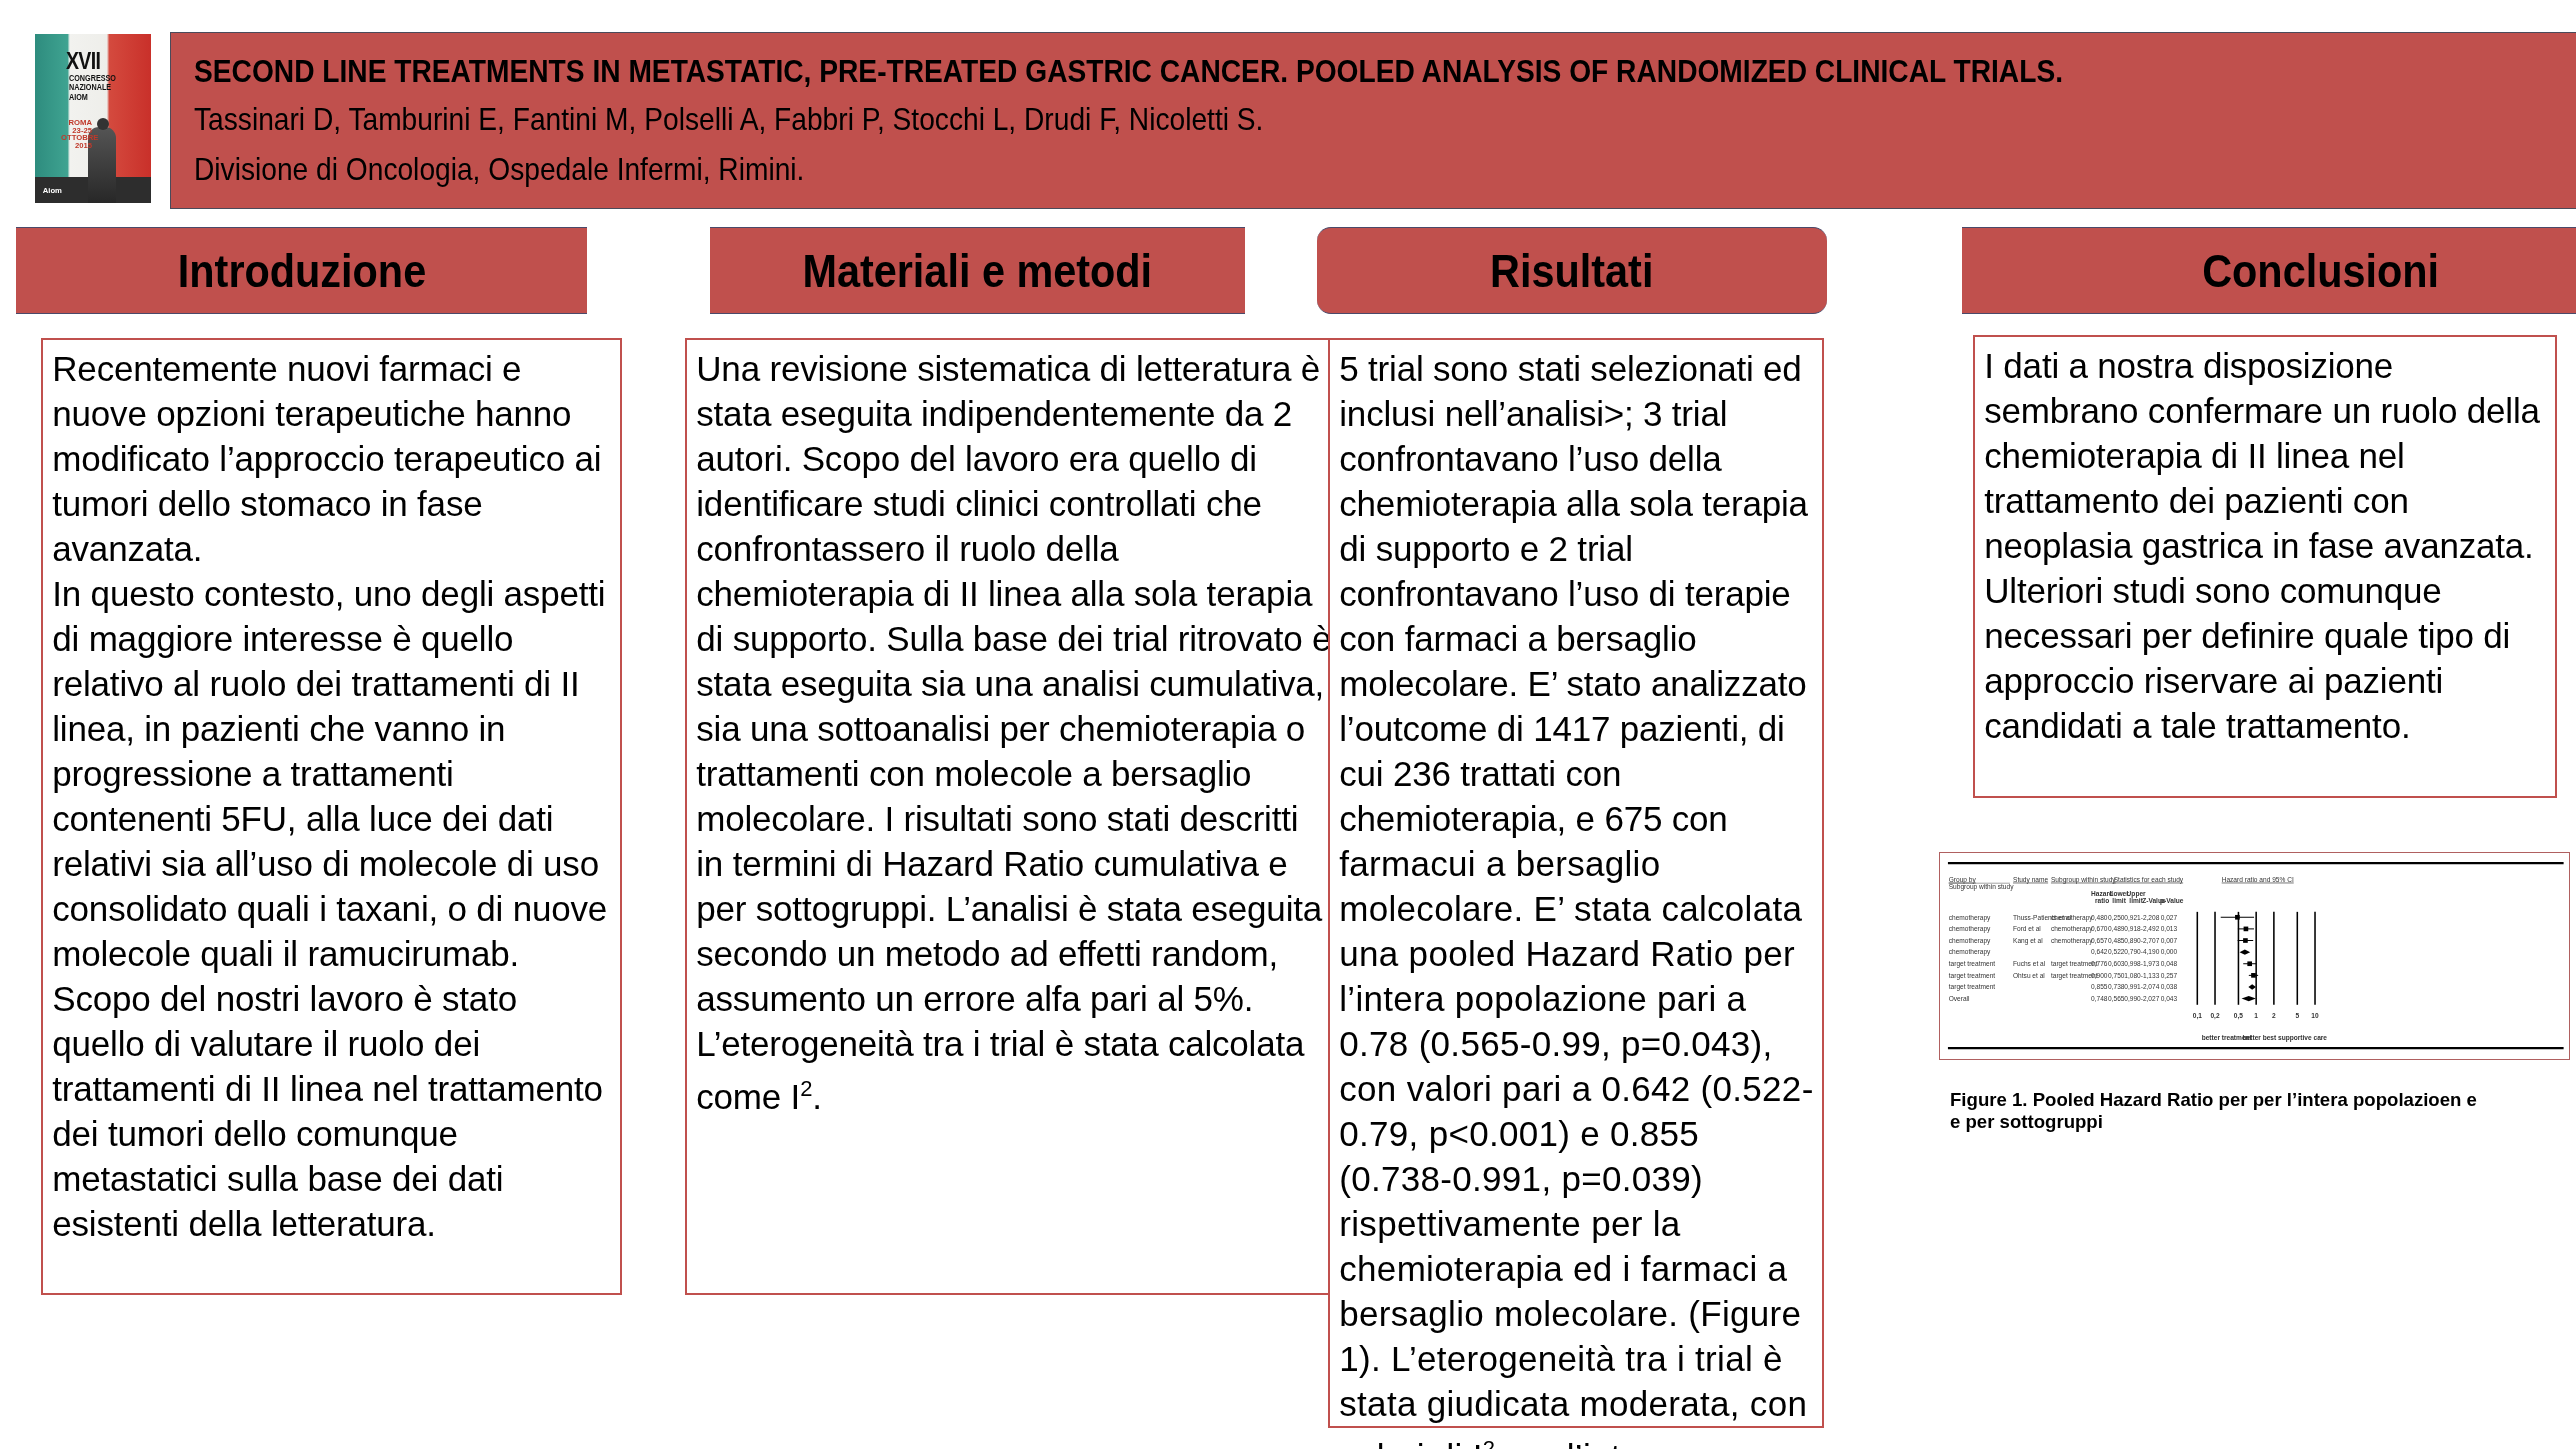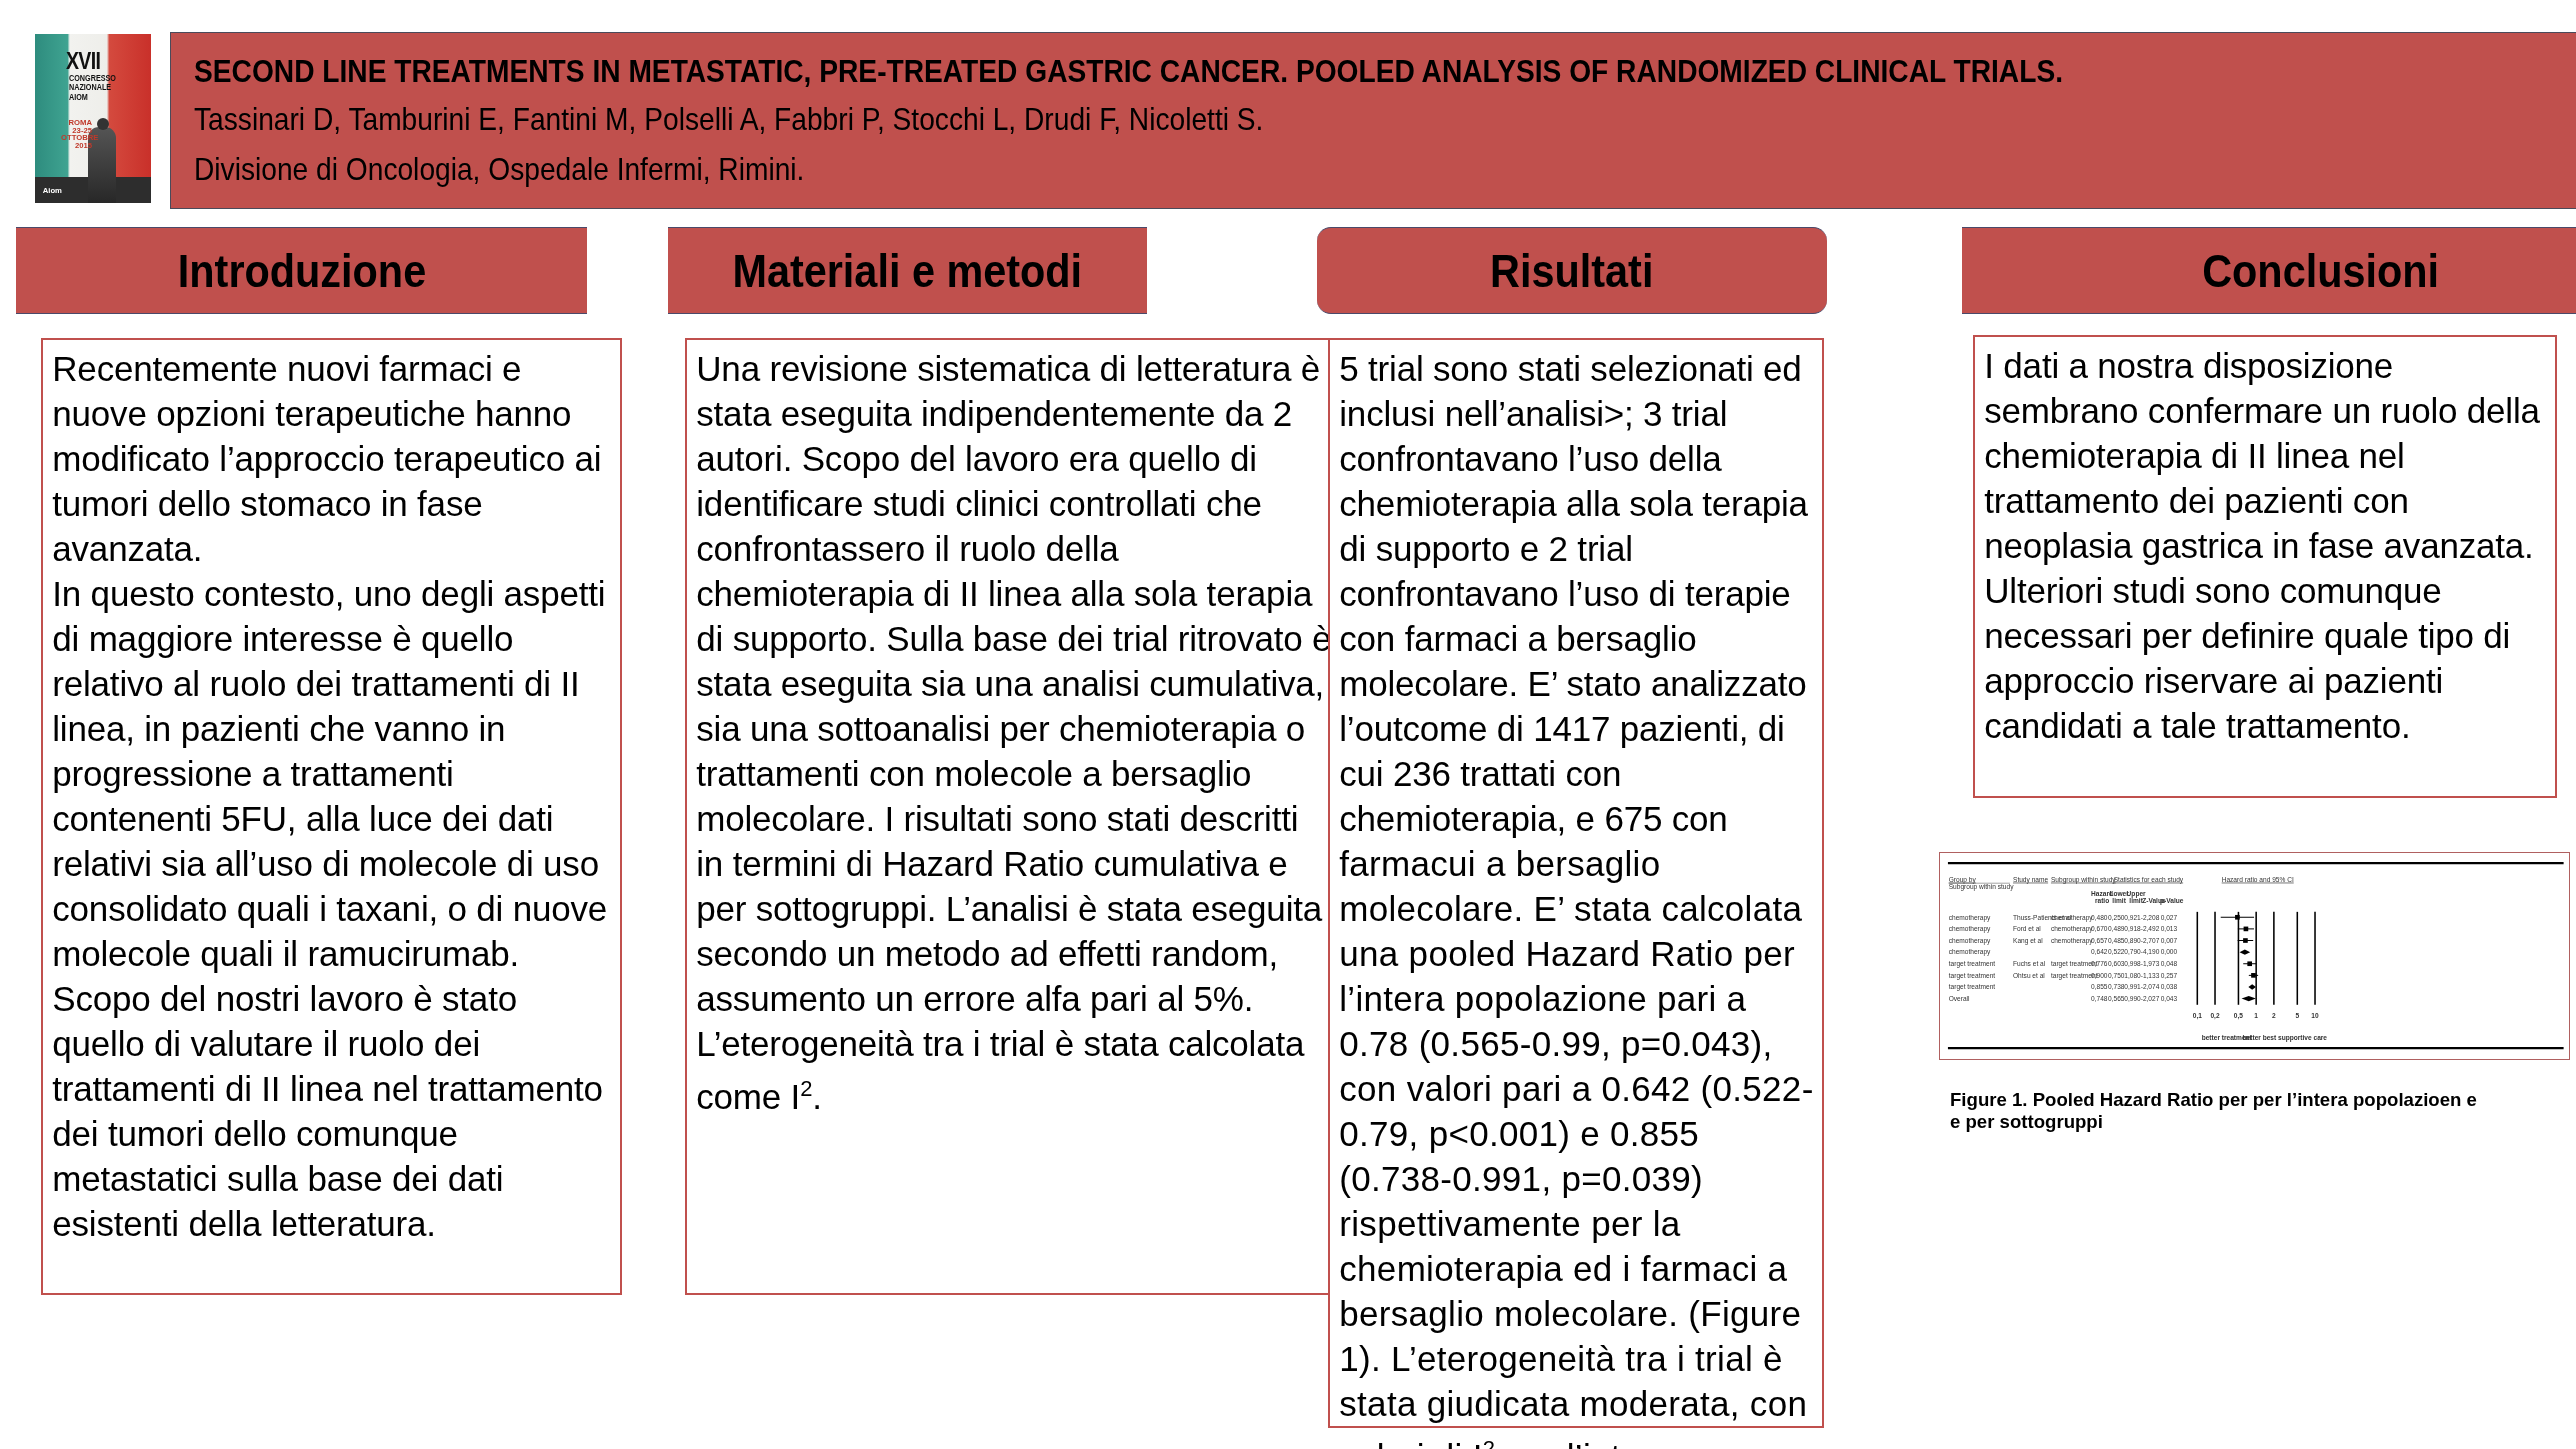--- a/index.html
+++ b/index.html
@@ -50,21 +50,21 @@
 
 <div class="banner">
   <div class="title">SECOND LINE TREATMENTS IN METASTATIC, PRE-TREATED GASTRIC CANCER. POOLED ANALYSIS OF RANDOMIZED CLINICAL TRIALS.</div>
   <div class="authors">Tassinari D, Tamburini E, Fantini M, Polselli A, Fabbri P,  Stocchi L, Drudi F, Nicoletti S.</div>
   <div class="affil">Divisione di Oncologia, Ospedale Infermi, Rimini.</div>
 </div>
 
 <div class="sec-head" style="left:16px;width:571px;">
     <span>Introduzione</span>
   </div>
-<div class="sec-head" style="left:668px;width:479px;">
+<div class="sec-head" style="left:710px;width:535px;">
     <span>Materiali e metodi</span>
   </div>
 <div class="sec-head" style="left:1317px;width:510px;border-radius:14px;">
     <span>Risultati</span>
   </div>
 <div class="sec-head" style="left:1962px;width:718px;">
     <span>Conclusioni</span>
   </div>
 
 <div class="tbox" style="left:41px;top:338px;width:581px;height:957px;letter-spacing:-0.2px;">

